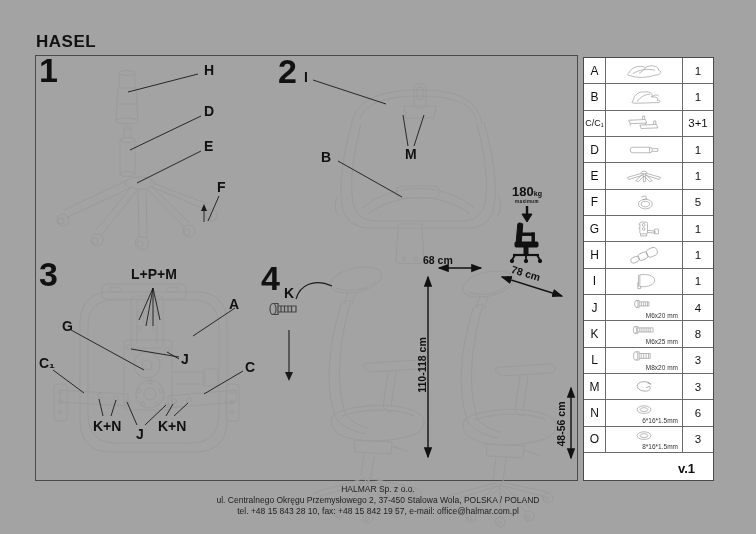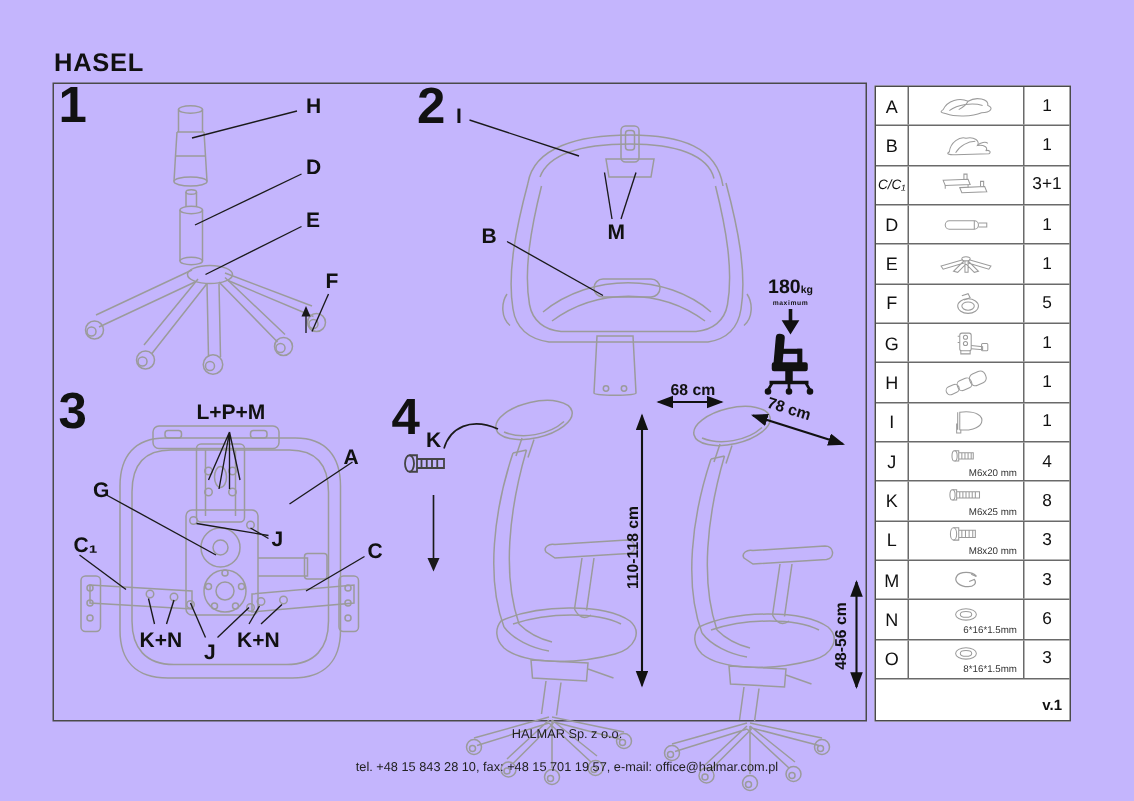--- a/index.html
+++ b/index.html
@@ -1,39 +1,39 @@
 <!DOCTYPE html>
 <html><head>
 <meta charset="utf-8">
 <style>
   html,body{margin:0;padding:0;background:#fff;}
-  #page{position:relative;width:756px;height:534px;background:#c4b5fd;overflow:hidden;
+  #page{position:relative;width:756px;height:534px;background:#a3a3a3;overflow:hidden;
         font-family:"Liberation Sans","DejaVu Sans",sans-serif;color:#111;}
   .abs{position:absolute;}
   #title{left:36px;top:32px;font-size:17px;font-weight:bold;letter-spacing:.5px;}
   .bigno{font-size:34px;font-weight:bold;line-height:1;}
   .plabel{font-size:14px;font-weight:bold;line-height:1;}
   .box{border:1.5px solid #4a4a4a;box-sizing:border-box;}
   #mainbox{left:35px;top:55px;width:543px;height:426px;}
   svg{position:absolute;overflow:visible;}
   .dim{font-size:10.5px;font-weight:bold;white-space:nowrap;}
   .dimv{width:90px;height:12px;text-align:center;transform:rotate(-90deg);}
   
   #ptable{left:583px;top:57px;width:131px;height:424px;border:1.5px solid #4a4a4a;
           box-sizing:border-box;display:flex;flex-direction:column;background:#fff;}
   .trow{display:flex;height:26.35px;box-sizing:border-box;border-bottom:1px solid #6a6a6a;flex:0 0 auto;}
   .cell{box-sizing:border-box;display:flex;align-items:center;justify-content:center;}
   .lettercell{width:22px;border-right:1px solid #6a6a6a;font-size:12px;}
-  .lettercell.small{font-size:9px;font-style:italic;}
+  .lettercell.small{font-size:9px;}
   .iconcell{width:77px;border-right:1px solid #6a6a6a;flex-direction:column;position:relative;}
   .iconcell svg{position:static;width:72px;height:18px;display:block;}
   .qtycell{flex:1;font-size:11.5px;}
   .size{font-size:6.5px;color:#333;line-height:1;margin-top:-2px;align-self:flex-end;padding-right:4px;}
   .vrow{flex:1;border-bottom:none;position:relative;}
-  #version{position:absolute;right:5px;bottom:4px;font-size:10px;font-weight:bold;}
+  #version{position:absolute;right:18px;bottom:4px;font-size:13px;font-weight:bold;}
   
   #badge{left:502px;top:182px;width:50px;text-align:center;}
   #badge .val{font-size:13px;font-weight:bold;line-height:1;}
   #badge .unit{font-size:7px;font-weight:bold;}
   #badge .note{font-size:4.5px;font-weight:bold;letter-spacing:.4px;line-height:1;margin-top:0;}
   
   .foot{left:0;width:756px;text-align:center;font-size:8.5px;color:#222;line-height:1.3;}
 </style>
 </head>
 <body>
@@ -218,21 +218,21 @@
       <line x1="137" y1="425" x2="127" y2="402"></line>
       <line x1="145" y1="425" x2="166" y2="405"></line>
       <line x1="166" y1="416" x2="173" y2="404"></line>
       <line x1="174" y1="416" x2="188" y2="403"></line>
     </g>
   </svg>
   <div class="abs bigno" style="left:39px;top:257px">3</div>
   <div class="abs plabel" style="left:131px;top:267px">L+P+M</div>
   <div class="abs plabel" style="left:229px;top:297px">A</div>
   <div class="abs plabel" style="left:62px;top:319px">G</div>
-  <div class="abs plabel" style="left:49px;top:356px">C₁</div>
+  <div class="abs plabel" style="left:39px;top:356px">C₁</div>
   <div class="abs plabel" style="left:181px;top:352px">J</div>
   <div class="abs plabel" style="left:245px;top:360px">C</div>
   <div class="abs plabel" style="left:93px;top:419px">K+N</div>
   <div class="abs plabel" style="left:136px;top:427px">J</div>
   <div class="abs plabel" style="left:158px;top:419px">K+N</div>
 
   <svg class="abs" style="left:255px;top:255px" width="325" height="225" viewBox="255 255 325 225">
     <defs>
       <marker id="ahE" markerWidth="9" markerHeight="8" refX="7" refY="3" orient="auto">
           <path d="M0 0 L8 3 L0 6 Z" fill="#111"></path>
@@ -279,21 +279,21 @@
 
     <g stroke="#111" stroke-width="1.4">
       <line x1="428" y1="277" x2="428" y2="457" marker-start="url(#ahS)" marker-end="url(#ahE)"></line>
       <line x1="439" y1="268" x2="481" y2="268" marker-start="url(#ahS)" marker-end="url(#ahE)"></line>
       <line x1="502" y1="277" x2="562" y2="296" marker-start="url(#ahS)" marker-end="url(#ahE)"></line>
       <line x1="571" y1="388" x2="571" y2="458" marker-start="url(#ahS)" marker-end="url(#ahE)"></line>
     </g>
   </svg>
   <div class="abs bigno" style="left:261px;top:261px">4</div>
   <div class="abs plabel" style="left:284px;top:286px">K</div>
-  <div class="abs dim" style="left:447px;top:254px">68 cm</div>
+  <div class="abs dim" style="left:423px;top:254px">68 cm</div>
   <div class="abs dim" style="left:511px;top:267px;transform:rotate(17deg)">78 cm</div>
   <div class="abs dim dimv" style="left:377px;top:359px">110-118 cm</div>
   <div class="abs dim dimv" style="left:516px;top:418px">48-56 cm</div>
 
   <div class="abs" id="ptable">
     <div style="display:contents"><div class="trow">
       <div class="cell lettercell">A</div>
       <div class="cell iconcell">
             <svg viewBox="0 0 72 26">
               <g fill="none" stroke="#9b9b9b" stroke-width="1">
@@ -473,15 +473,16 @@
             <div class="size">8*16*1.5mm</div>
           </div>
       <div class="cell qtycell">3</div>
     </div></div>
     <div class="trow vrow">
       <div id="version">v.1</div>
     </div>
   </div>
 
   <div class="abs foot" style="top:484px">HALMAR Sp. z o.o.</div>
-  <div class="abs foot" style="top:506px">tel. +48 15 843 28 10, fax: +48 15 701 19 57, e-mail: office@halmar.com.pl</div>
+  <div class="abs foot" style="top:495px">ul. Centralnego Okręgu Przemysłowego 2, 37-450 Stalowa Wola, POLSKA / POLAND</div>
+  <div class="abs foot" style="top:506px">tel. +48 15 843 28 10, fax: +48 15 842 19 57, e-mail: office@halmar.com.pl</div>
 
 </div>
 
 </body></html>

